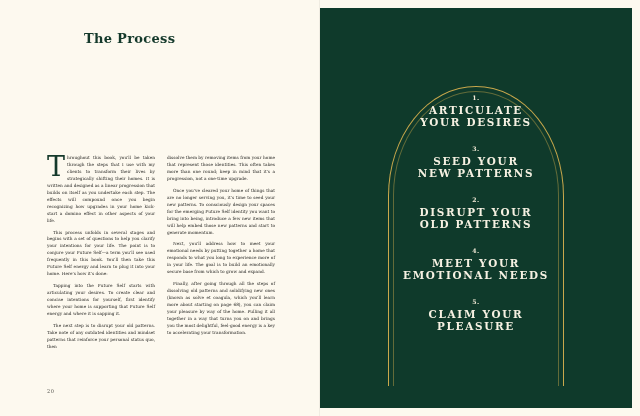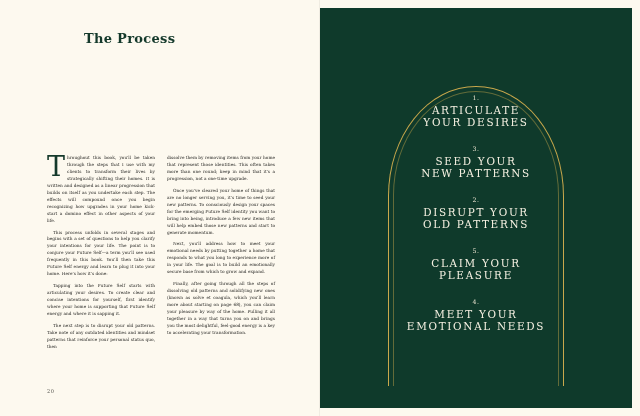--- a/index.html
+++ b/index.html
@@ -123,20 +123,21 @@
     box-sizing: border-box;
   }
   .steps {
     position: absolute;
     left: 50%;
     transform: translateX(-50%);
     top: 86px;
     width: 210px;
     text-align: center;
     color: #f6f1e2;
+    font-weight: bold;
   }
   .step {
     margin-bottom: 17px;
   }
   .step-num {
     font-family: "DejaVu Serif", serif;
     font-size: 6.2px;
     letter-spacing: 0.6px;
     margin-bottom: 2.5px;
     color: #f3ead6;
@@ -201,26 +202,26 @@
           <div class="step-num">3.</div>
           <div class="step-label">SEED YOUR
 NEW PATTERNS</div>
         </div>
         <div class="step">
           <div class="step-num">2.</div>
           <div class="step-label">DISRUPT YOUR
 OLD PATTERNS</div>
         </div>
         <div class="step">
+          <div class="step-num">4.</div>
+          <div class="step-label">MEET YOUR
+EMOTIONAL NEEDS</div>
+        </div>
+        <div class="step">
           <div class="step-num">5.</div>
           <div class="step-label">CLAIM YOUR
 PLEASURE</div>
         </div>
-        <div class="step">
-          <div class="step-num">4.</div>
-          <div class="step-label">MEET YOUR
-EMOTIONAL NEEDS</div>
-        </div>
       </div>
     </div>
   </div>
 
 </div>
 
 </body></html>

